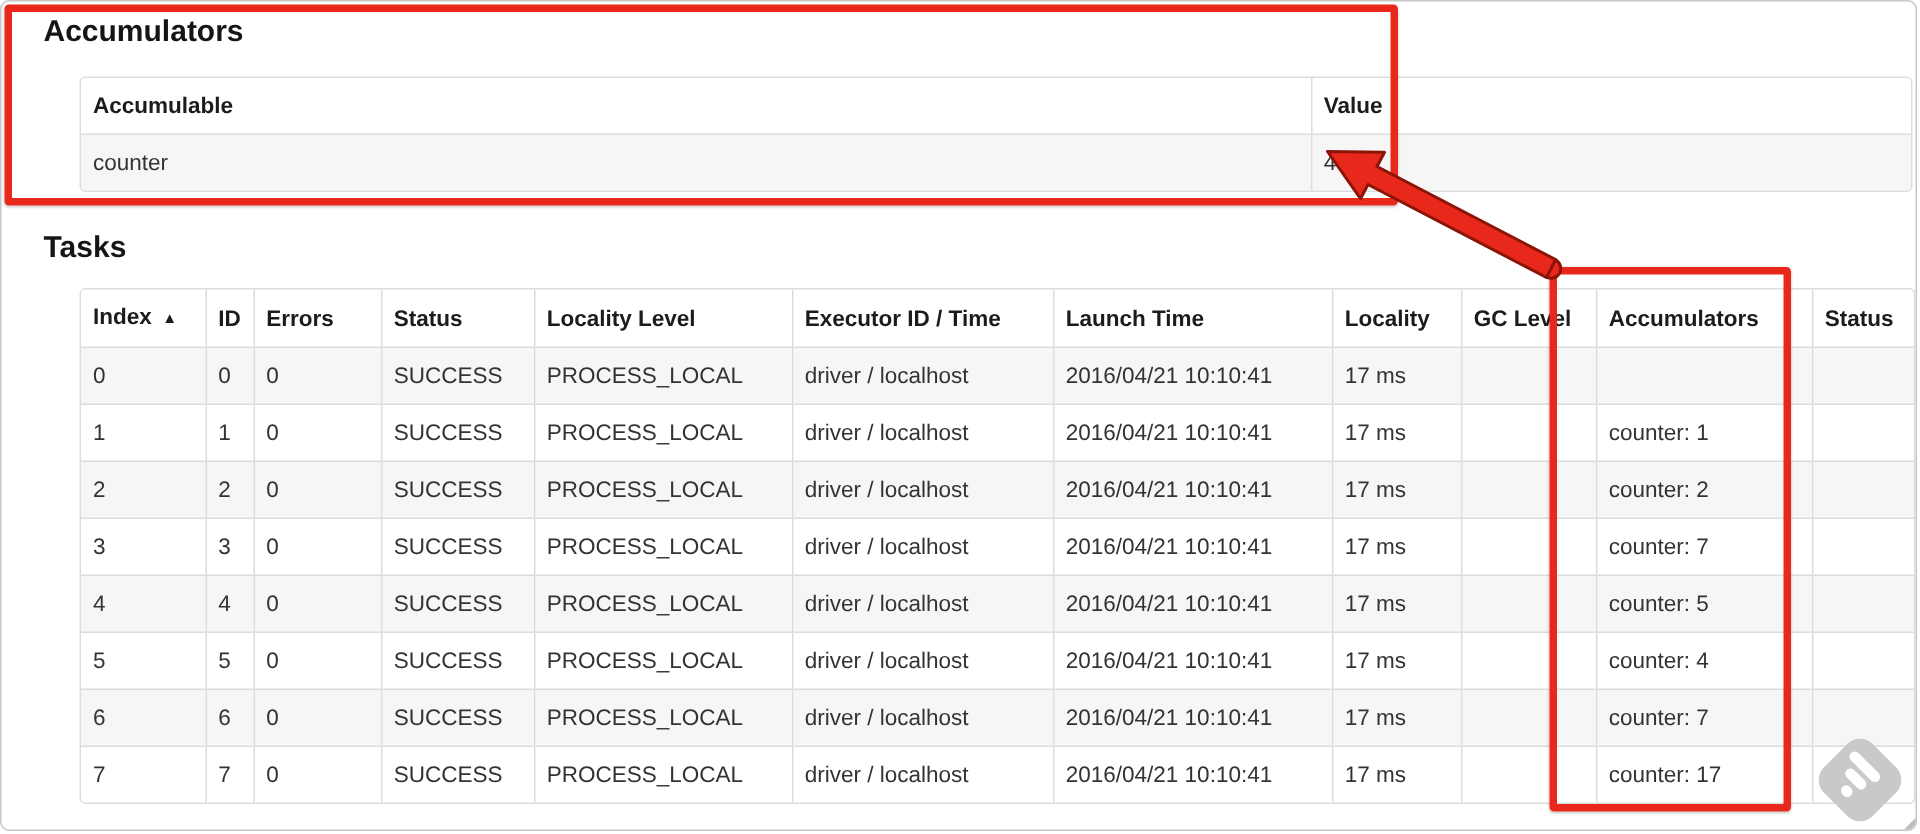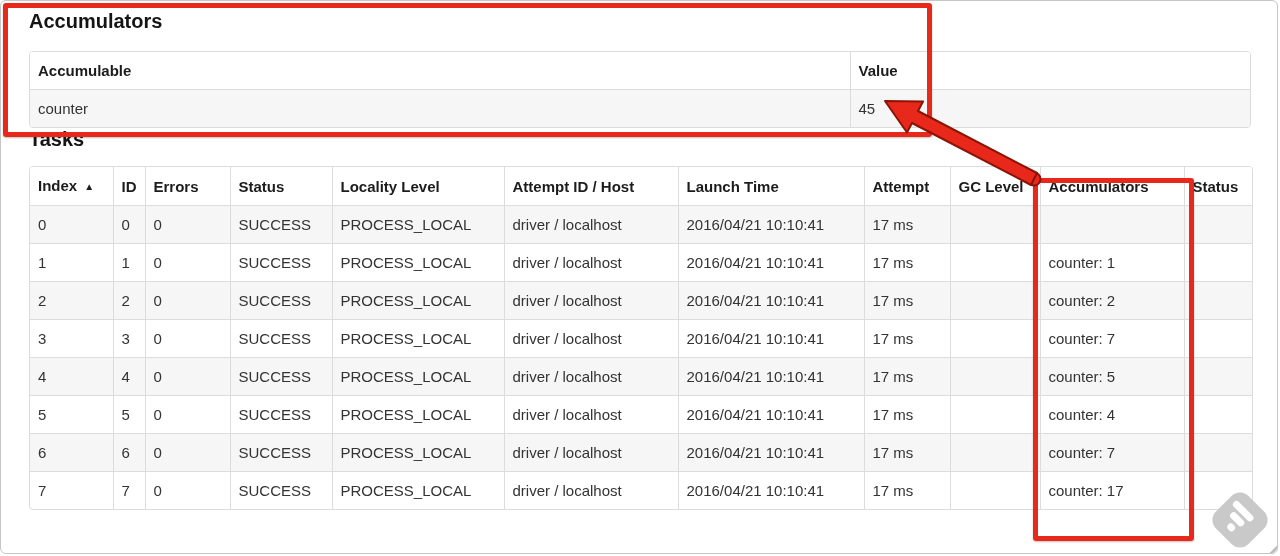--- a/index.html
+++ b/index.html
@@ -13,23 +13,23 @@
   body{font-family:"Liberation Sans","DejaVu Sans",sans-serif;color:#333;}
   .page{
     position:relative;width:1278px;height:554px;margin:0;
     background:#fff;border:1px solid #c6c6c6;border-radius:6px;overflow:hidden;
   }
   .content{padding:0 28px;}
   .section-title{
     font-size:20px;font-weight:700;color:#151515;margin:0;line-height:23px;
   }
   #acc-title{padding-top:9px;}
-  #tasks-title{}
+  #tasks-title{margin-top:26px;}
   .tablewrap{
-    border:1px solid var(--table-border);border-radius:4px;overflow:hidden;background:#fff;
+    border:1px solid var(--table-border);border-radius:4px;overflow:hidden;background:#fff;margin-left:24px;
   }
   #acc-wrap{width:1222px;margin-top:18px;}
   #tasks-wrap{width:1224px;margin-top:15px;}
   table{border-collapse:collapse;table-layout:fixed;width:100%;}
   th,td{
     border-left:1px solid var(--table-border);
     border-top:1px solid var(--table-border);
     padding:8px 8px;font-size:15px;line-height:21px;text-align:left;
     overflow:hidden;white-space:nowrap;
   }
@@ -122,23 +122,23 @@
             <col>
             <col>
           </colgroup>
         <thead>
             <tr>
               <th><span>Index</span><span class="sort">▲</span></th>
               <th><span>ID</span></th>
               <th><span>Errors</span></th>
               <th><span>Status</span></th>
               <th><span>Locality Level</span></th>
-              <th><span>Attempt ID / Host</span></th>
+              <th><span>Executor ID / Time</span></th>
               <th><span>Launch Time</span></th>
-              <th><span>Attempt</span></th>
+              <th><span>Locality</span></th>
               <th><span>GC Level</span></th>
               <th><span>Accumulators</span></th>
               <th><span>Status</span></th>
             </tr>
           </thead>
         <tbody>
             <tr>
               <td>0</td>
               <td>0</td>
               <td>0</td>

